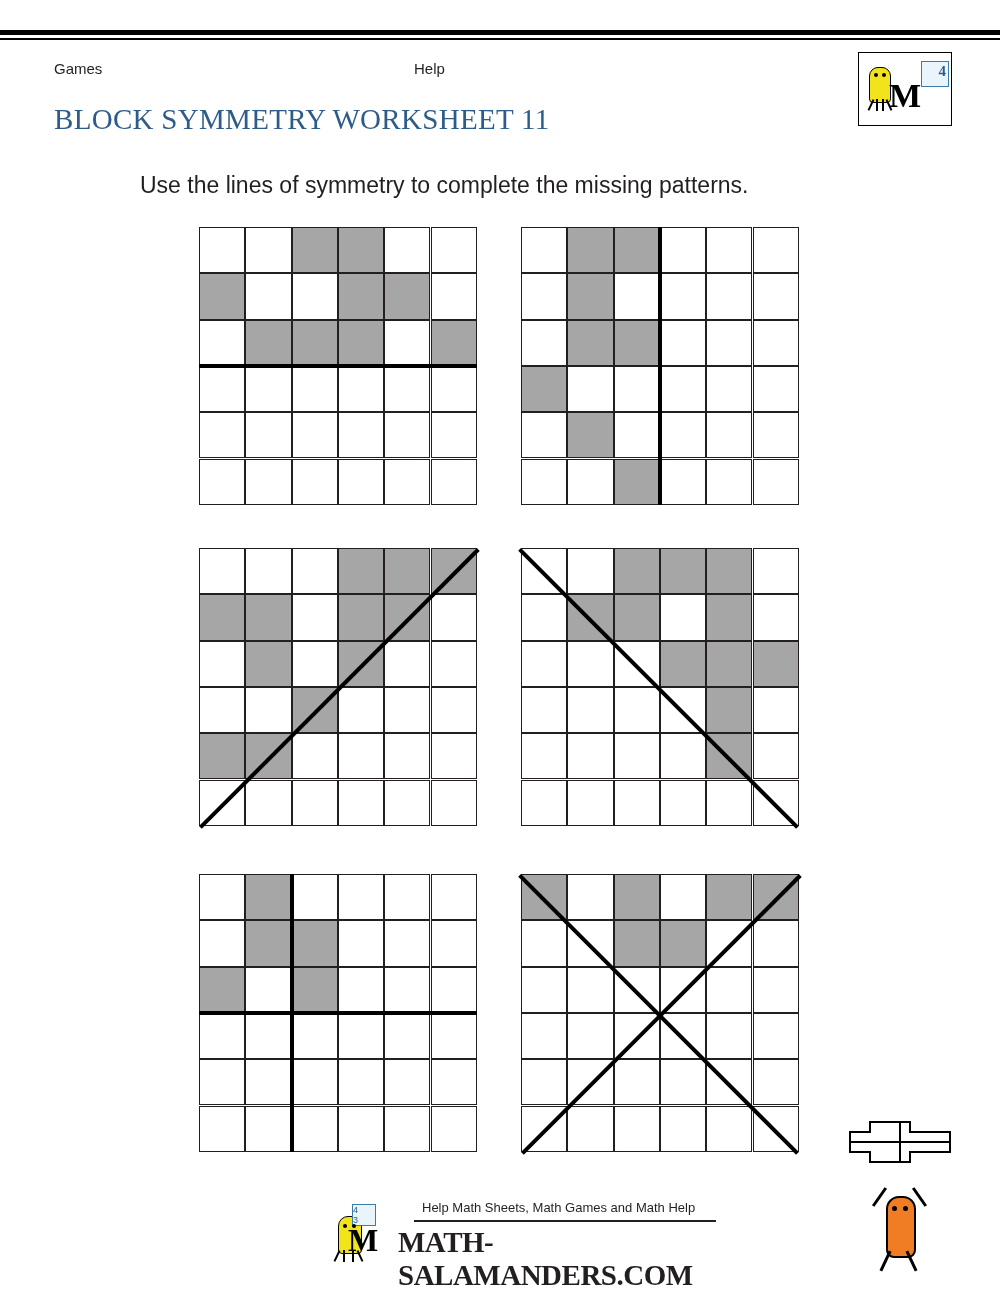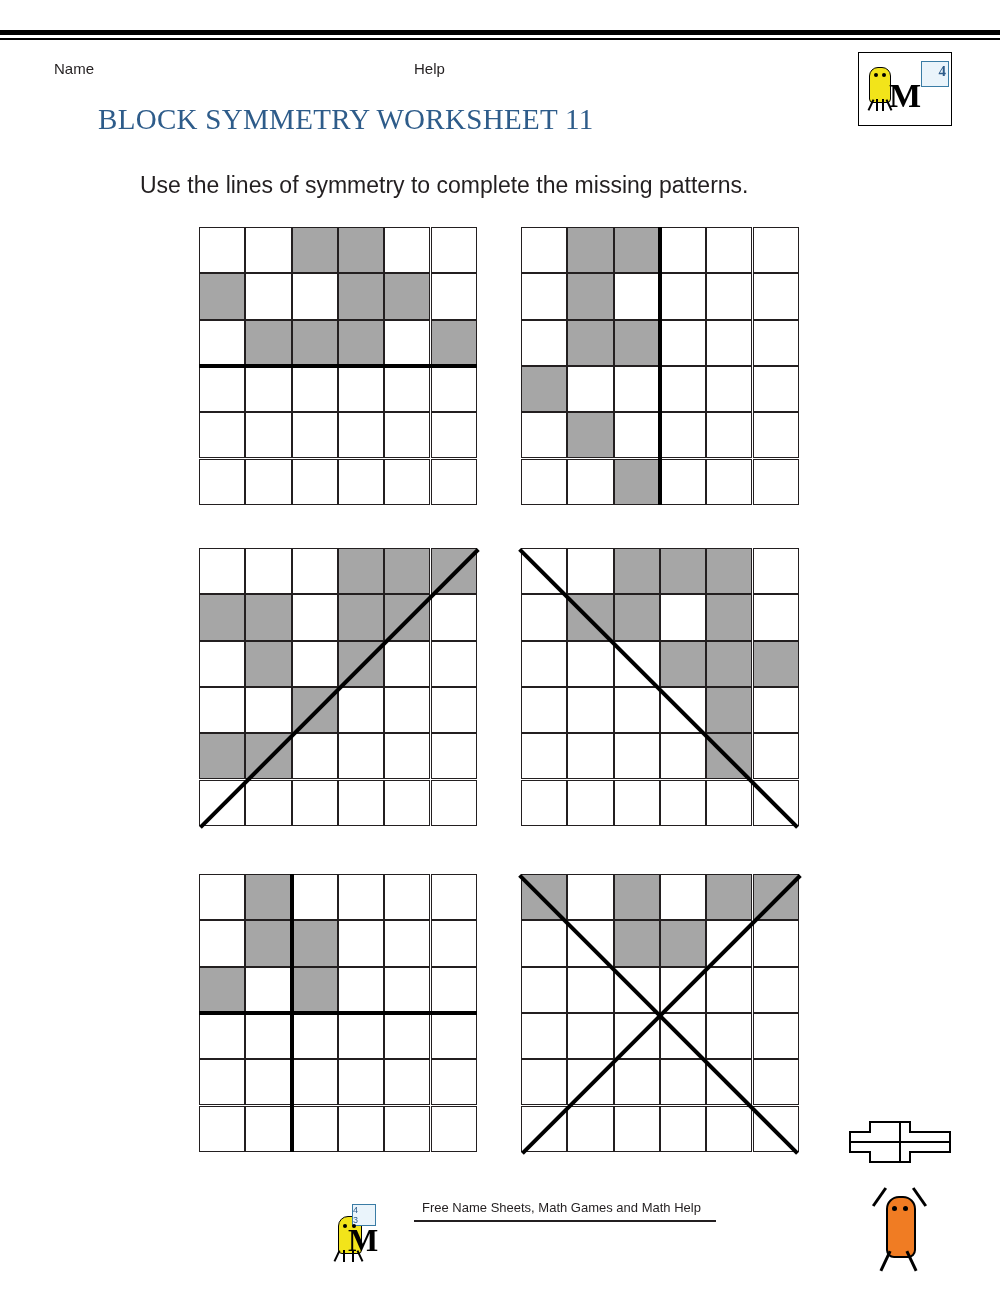--- a/index.html
+++ b/index.html
@@ -24,21 +24,20 @@
   }
   .date-label{
     position:absolute;left:414px;top:60px;
     font-size:15px;color:#231f20;
   }
   .worksheet-title{
     position:absolute;left:54px;top:103px;
     font-size:29px;color:#2e5c8a;
     font-family:"Liberation Serif", serif;
     letter-spacing:0.3px;
-    margin-left:44px;
   }
   .instruction{
     position:absolute;left:140px;top:172px;
     font-size:23px;color:#231f20;
   }
   
   .logo-box{
     position:absolute;left:858px;top:52px;width:92px;height:72px;
     border:1px solid #000;background:#fff;
   }
@@ -125,21 +124,21 @@
   }
   .lz-arm{position:absolute;width:3px;height:22px;background:#000;}
   .lz-eye{position:absolute;width:5px;height:5px;background:#000;border-radius:50%;}
 </style>
 </head>
 <body>
 
 <div class="top-rule"></div>
 <div class="top-rule2"></div>
 
-<div class="name-label">Name</div>
+<div class="name-label">Games</div>
 <div class="date-label">Help</div>
 
 <div class="worksheet-title">BLOCK SYMMETRY WORKSHEET 11</div>
 <div class="instruction">Use the lines of symmetry to complete the missing patterns.</div>
 
 <div class="logo-box">
   <div class="logo-sal">
     <div class="sal-body"></div>
     <div class="sal-dot" style="left:11px;top:12px;"></div>
     <div class="sal-dot" style="left:19px;top:12px;"></div>
@@ -398,22 +397,23 @@
     <div class="fs-body"></div>
     <div class="fs-card">4<br>3</div>
     <div class="sal-dot" style="left:15px;top:22px;"></div>
     <div class="sal-dot" style="left:24px;top:22px;"></div>
     <div class="sal-leg" style="left:8px;top:48px;transform:rotate(25deg);"></div>
     <div class="sal-leg" style="left:15px;top:48px;"></div>
     <div class="sal-leg" style="left:24px;top:48px;"></div>
     <div class="sal-leg" style="left:31px;top:48px;transform:rotate(-25deg);"></div>
   </div>
   <div class="fs-m">M</div>
-  <div class="footer-tagline">Free Name Sheets, Math Games and Math Help</div>
+  <div class="footer-tagline">Help Math Sheets, Math Games and Math Help</div>
   <div class="footer-rule"></div>
+  <div class="footer-url">MATH-SALAMANDERS.COM</div>
 </div>
 
 <div class="deco-shape">
   <svg width="104" height="48" viewBox="0 0 104 48">
     <path d="M2 14 H22 V4 H62 V14 H102 V34 H62 V44 H22 V34 H2 Z" fill="#ffffff" stroke="#000" stroke-width="2"></path>
     <line x1="52" y1="4" x2="52" y2="44" stroke="#000" stroke-width="2"></line>
     <line x1="2" y1="24" x2="102" y2="24" stroke="#000" stroke-width="2"></line>
   </svg>
 </div>
 

